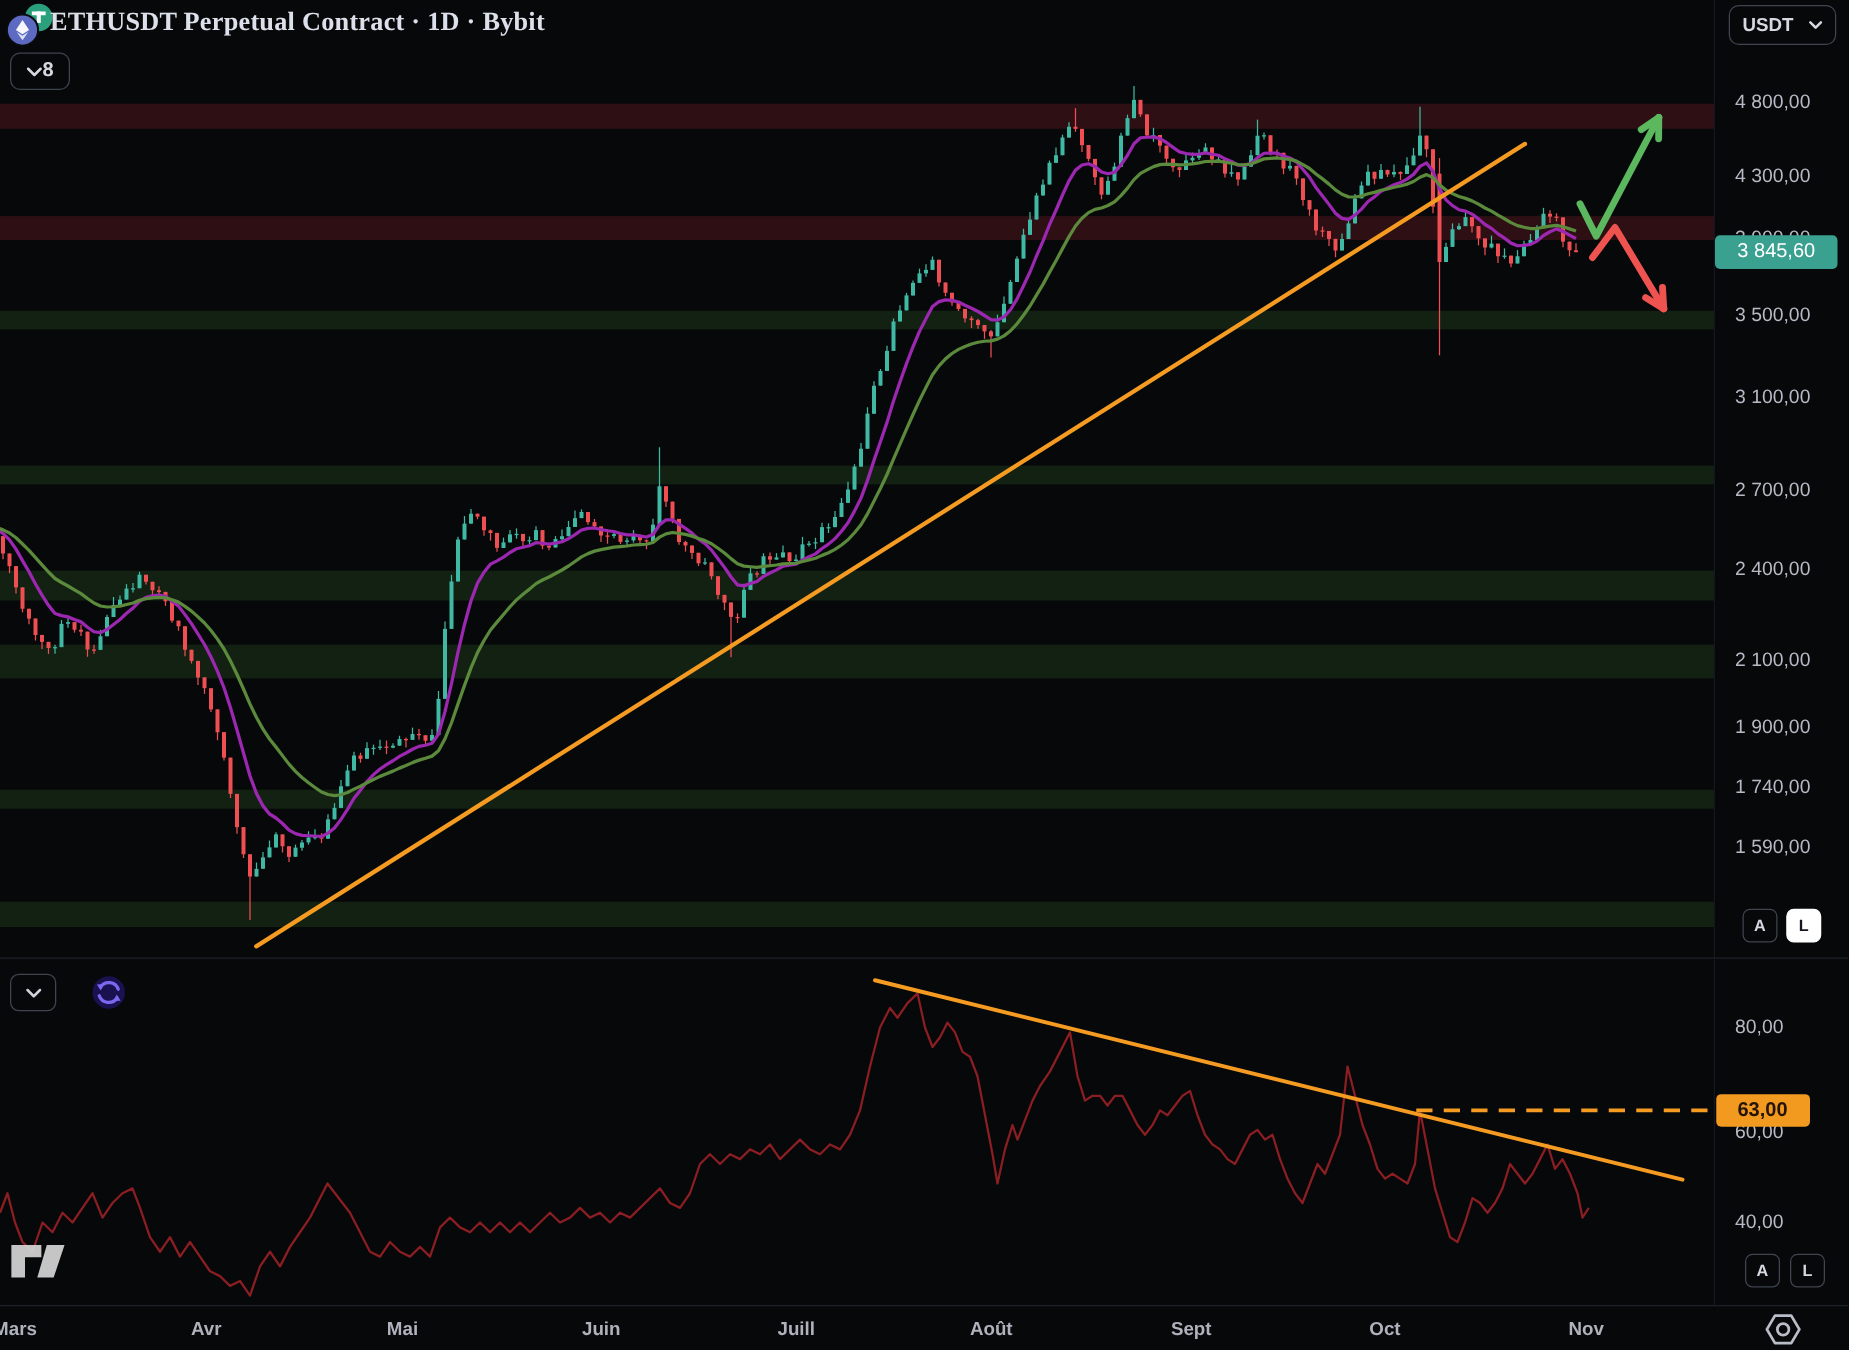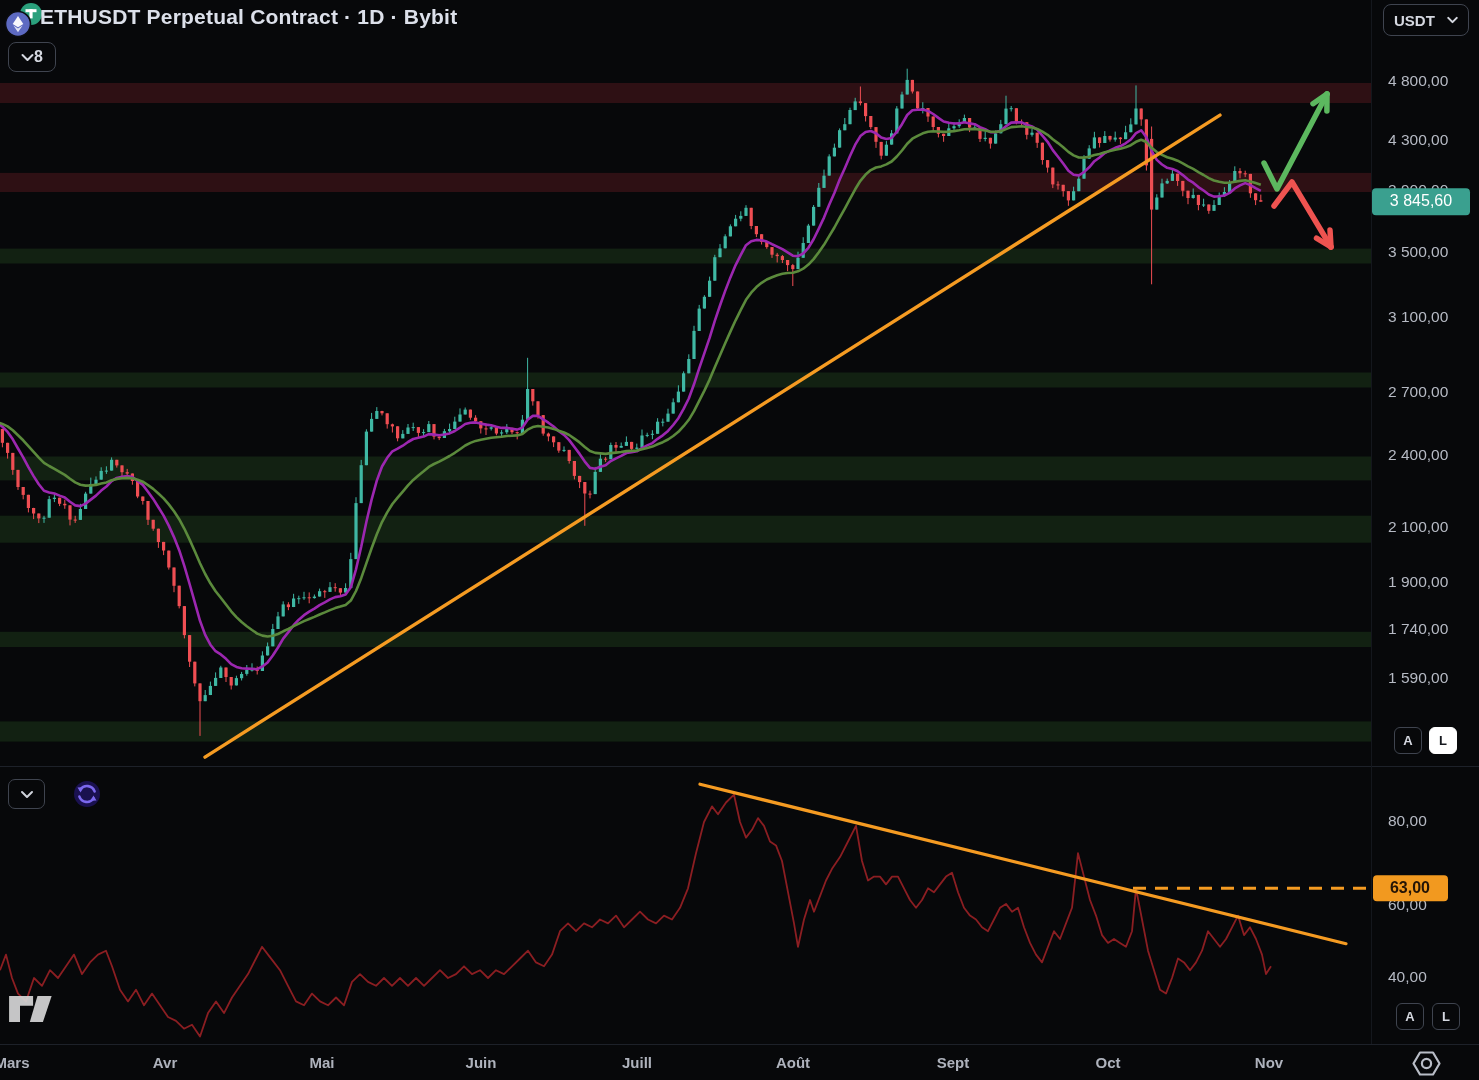--- a/index.html
+++ b/index.html
@@ -2,21 +2,21 @@
 <html><head>
 <meta charset="utf-8">
 <style>
   html,body{margin:0;padding:0;background:#07080a;width:1479px;height:1080px;overflow:hidden;
     font-family:"Liberation Sans",sans-serif;-webkit-font-smoothing:antialiased;}
   #stage{position:relative;width:1479px;height:1080px;background:#07080a;}
   svg text{font-family:"Liberation Sans",sans-serif;}
   .overlay{position:absolute;z-index:5;}
   #chart-svg{position:absolute;left:0;top:0;z-index:1;}
   .hdr{left:40px;top:5px;display:flex;color:#dce0ea;
-    font-size:21px;font-weight:600;letter-spacing:.2px;}
+    font-size:21px;font-weight:600;letter-spacing:.2px;font-family:Liberation Serif, serif;}
   .btn{display:flex;align-items:center;justify-content:center;gap:0;
     border:1px solid #3f444f;border-radius:7px;color:#d5d8e0;background:rgba(8,9,11,.55);
     font-size:15px;font-weight:600;cursor:pointer;box-sizing:border-box;}
   .btn-ind{left:8px;top:42px;width:48px;height:30px;border-radius:8px;font-size:16px;}
   .btn-usdt{left:1383px;top:4px;width:86px;height:32px;border-radius:8px;justify-content:space-between;padding:0 10px;}
   .btn-sq{width:28px;height:27px;font-size:13px;font-weight:700;border-radius:6px;}
   .btn-white{background:#ffffff;color:#15181e;border-color:#ffffff;}
   .btn-chev{left:8px;top:779px;width:37px;height:30px;}
   .logo-pair{left:4px;top:1px;width:42px;height:40px;}
   .tv-logo{left:8px;top:992px;width:48px;height:34px;opacity:.92;}

